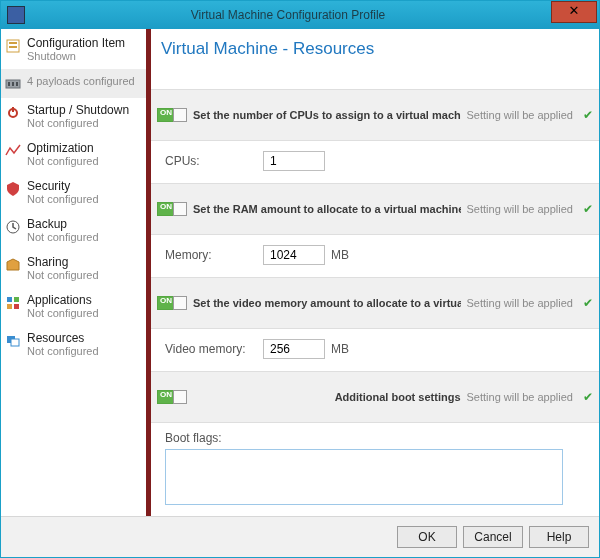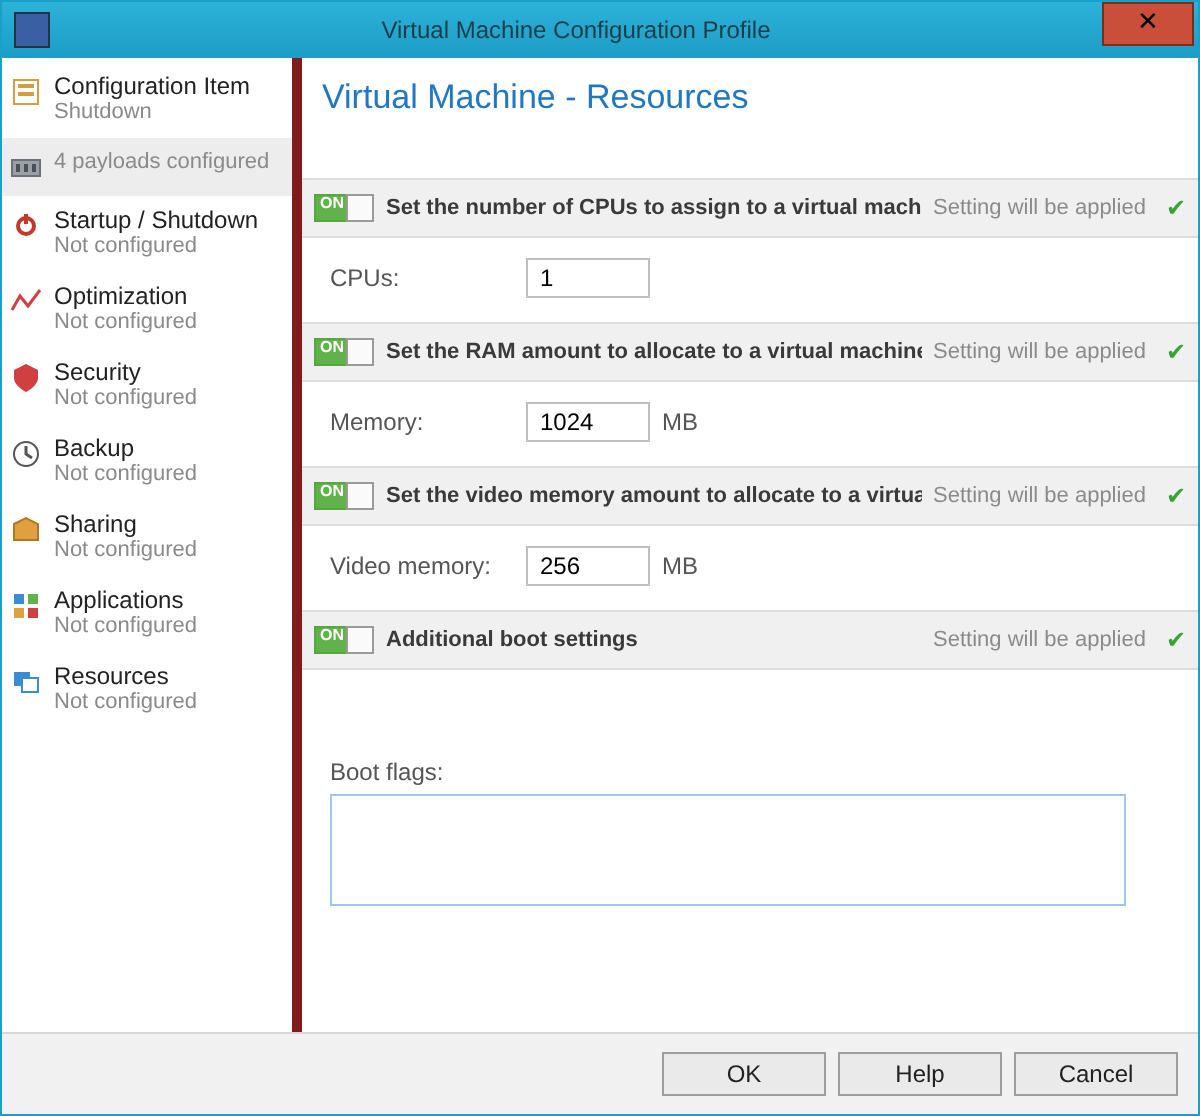--- a/index.html
+++ b/index.html
@@ -107,22 +107,23 @@
   font-weight: 400;
   padding: 10px 10px 8px 10px;
 }
 .section-head {
   height: 22px;
   background: #f0f0f0;
   border-top: 1px solid #dedede;
   border-bottom: 1px solid #dedede;
   display: flex;
   align-items: center;
-  padding: 3px 6px;
+  padding: 14px 6px;
   gap: 6px;
+  text-align: right;
 }
 .toggle {
   width: 30px;
   height: 14px;
   border: 1px solid #56a742;
   background: #5fb34a;
   position: relative;
   box-sizing: border-box;
 }
 .toggle .knob {
@@ -178,21 +179,20 @@
   font-size: 12px;
   width: 62px;
   box-sizing: border-box;
 }
 .section-body .unit {
   color: #555;
   font-size: 12px;
 }
 .boot-body {
   padding: 8px 10px 10px 14px;
-  margin-top: 36px;
 }
 .boot-body .field-label {
   color: #555;
   font-size: 12px;
   display: block;
   margin-bottom: 4px;
 }
 .boot-body textarea {
   width: 398px;
   height: 56px;
@@ -208,21 +208,21 @@
   height: 40px;
   background: #f1f1f1;
   border-top: 1px solid #d7d7d7;
   display: flex;
   align-items: center;
   justify-content: flex-end;
   padding-right: 10px;
   gap: 6px;
 }
 .footer button {
-  width: 82px;
+  width: 60px;
   height: 22px;
   background: #eaeaea;
   border: 1px solid #9d9d9d;
   font-size: 12px;
   color: #222;
 }
 .main-scroll {
   flex: 1;
   overflow: hidden;
 }
@@ -426,17 +426,17 @@
           <textarea style=""></textarea>
         </div>
 
       </div>
     </div>
 
   </div>
 
   <div class="footer">
     <button>OK</button>
+    <button>Cancel</button>
     <button>Help</button>
-    <button>Cancel</button>
   </div>
 
 </div>
 
 </body></html>

